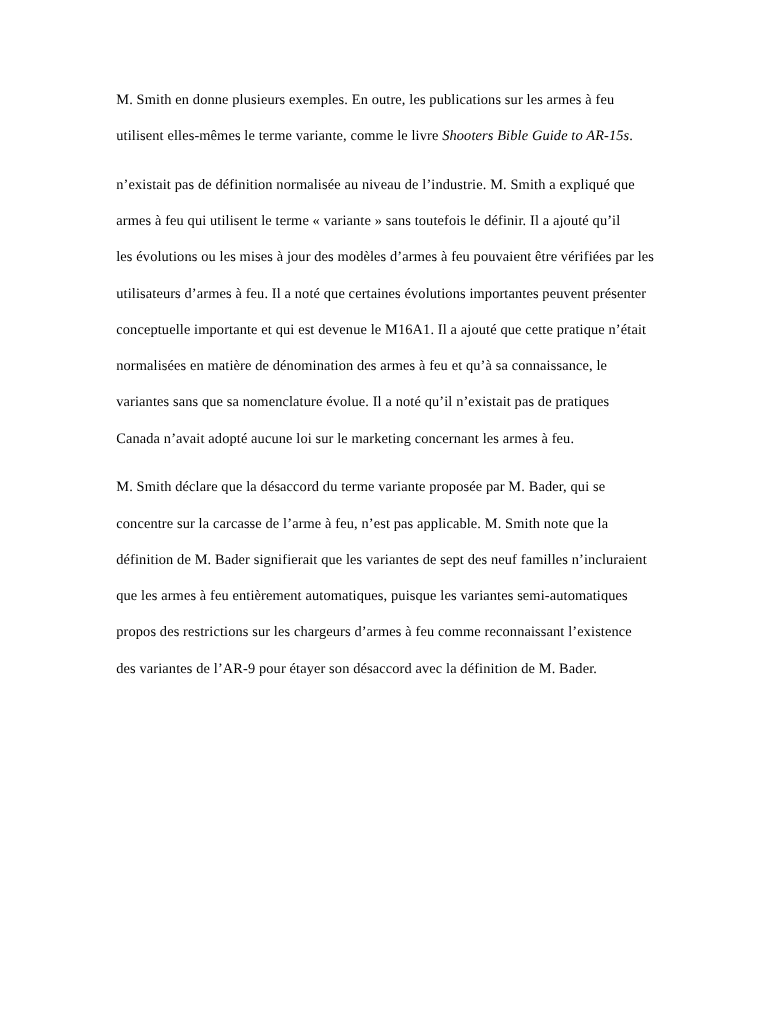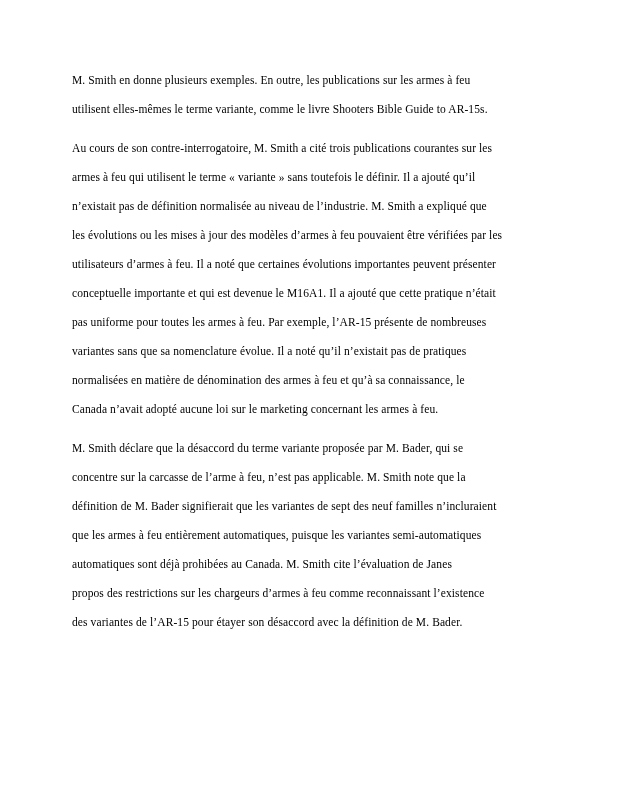--- a/index.html
+++ b/index.html
@@ -25,48 +25,47 @@
   }
   .paragraph {
     margin: 0 0 10px 0;
     padding: 0;
   }
   .text-line {
     height: 29px;
     line-height: 29px;
     white-space: nowrap;
     letter-spacing: 0.1px;
+    margin-left: 21px;
   }
   .seg-italic {
+    font-style: italic;
   }
 </style>
 </head>
 <body>
 
 <div class="page" style="background: rgb(255, 255, 255); color: rgb(0, 0, 0);">
   <div class="text-block">
       <div class="paragraph">
         <div class="text-line"><span class="seg-regular">M. Smith en donne plusieurs exemples. En outre, les publications sur les armes à feu</span></div>
         <div class="text-line"><span class="seg-regular">utilisent elles-mêmes le terme variante, comme le livre </span><span class="seg-italic">Shooters Bible Guide to AR-15s</span><span class="seg-regular">.</span></div>
       </div>
       <div class="paragraph">
-        <div class="text-line"><span class="seg-regular">Au cours de son contre-interrogatoire, M. Smith a cité trois publications courantes sur les</span></div>
+        <div class="text-line"><span class="seg-regular">n’existait pas de définition normalisée au niveau de l’industrie. M. Smith a expliqué que</span></div>
         <div class="text-line"><span class="seg-regular">armes à feu qui utilisent le terme « variante » sans toutefois le définir. Il a ajouté qu’il</span></div>
-        <div class="text-line"><span class="seg-regular">n’existait pas de définition normalisée au niveau de l’industrie. M. Smith a expliqué que</span></div>
         <div class="text-line"><span class="seg-regular">les évolutions ou les mises à jour des modèles d’armes à feu pouvaient être vérifiées par les</span></div>
         <div class="text-line"><span class="seg-regular">utilisateurs d’armes à feu. Il a noté que certaines évolutions importantes peuvent présenter</span></div>
         <div class="text-line"><span class="seg-regular">conceptuelle importante et qui est devenue le M16A1. Il a ajouté que cette pratique n’était</span></div>
-        <div class="text-line"><span class="seg-regular">pas uniforme pour toutes les armes à feu. Par exemple, l’AR-15 présente de nombreuses</span></div>
+        <div class="text-line"><span class="seg-regular">normalisées en matière de dénomination des armes à feu et qu’à sa connaissance, le</span></div>
         <div class="text-line"><span class="seg-regular">variantes sans que sa nomenclature évolue. Il a noté qu’il n’existait pas de pratiques</span></div>
-        <div class="text-line"><span class="seg-regular">normalisées en matière de dénomination des armes à feu et qu’à sa connaissance, le</span></div>
         <div class="text-line"><span class="seg-regular">Canada n’avait adopté aucune loi sur le marketing concernant les armes à feu.</span></div>
       </div>
       <div class="paragraph">
         <div class="text-line"><span class="seg-regular">M. Smith déclare que la désaccord du terme variante proposée par M. Bader, qui se</span></div>
         <div class="text-line"><span class="seg-regular">concentre sur la carcasse de l’arme à feu, n’est pas applicable. M. Smith note que la</span></div>
         <div class="text-line"><span class="seg-regular">définition de M. Bader signifierait que les variantes de sept des neuf familles n’incluraient</span></div>
         <div class="text-line"><span class="seg-regular">que les armes à feu entièrement automatiques, puisque les variantes semi-automatiques</span></div>
-        <div class="text-line"><span class="seg-regular">automatiques sont déjà prohibées au Canada. M. Smith cite l’évaluation de </span><span class="seg-italic">Janes</span></div>
         <div class="text-line"><span class="seg-regular">propos des restrictions sur les chargeurs d’armes à feu comme reconnaissant l’existence</span></div>
-        <div class="text-line"><span class="seg-regular">des variantes de l’AR-15 pour étayer son désaccord avec la définition de M. Bader.</span></div>
+        <div class="text-line"><span class="seg-regular">des variantes de l’AR-9 pour étayer son désaccord avec la définition de M. Bader.</span></div>
       </div>
     </div>
 </div>
 
 </body></html>

